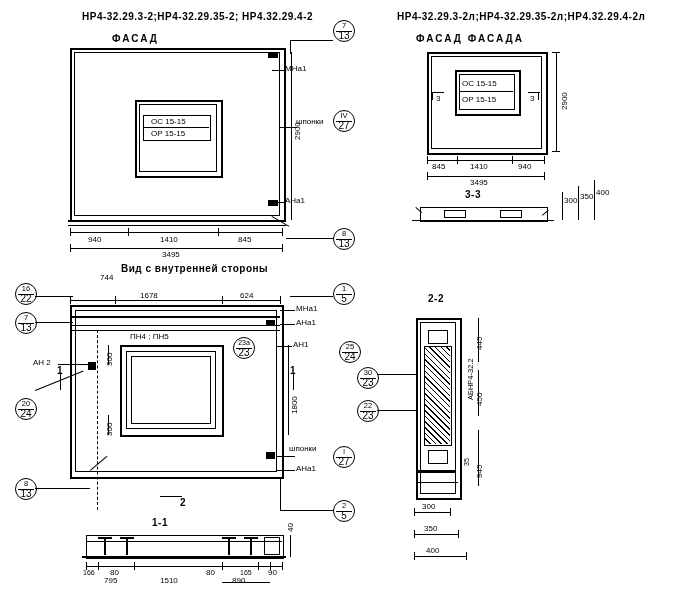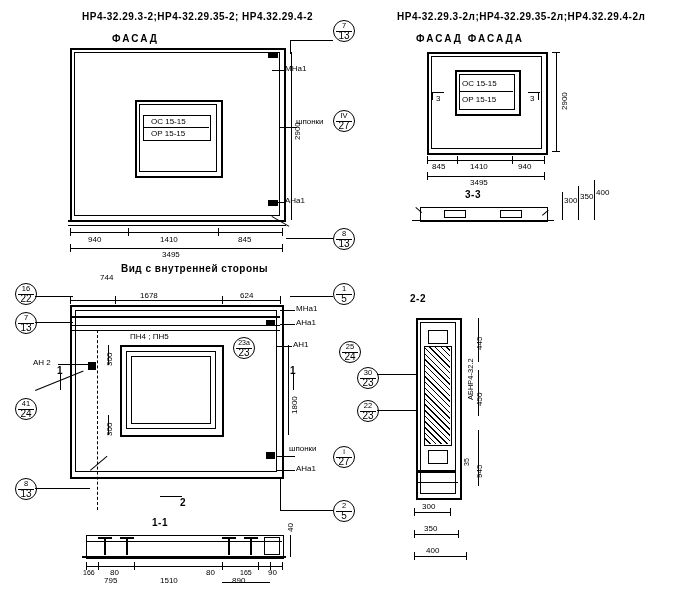--- a/index.html
+++ b/index.html
@@ -211,21 +211,21 @@
   <div class="ln h1" style="left:35px;top:296px;width:38px;"></div>
 
   <div class="circ" style="left:15px;top:312px;width:20px;height:20px;">
     <div class="a">7</div>
     <div class="bar"></div>
     <div class="b">13</div>
   </div>
   <div class="ln h1" style="left:35px;top:322px;width:38px;"></div>
 
   <div class="circ" style="left:15px;top:398px;width:20px;height:20px;">
-    <div class="a">41</div>
+    <div class="a">20</div>
     <div class="bar"></div>
     <div class="b">24</div>
   </div>
   <div class="ln h1" style="left:35px;top:390px;width:52px;transform:rotate(-22deg);transform-origin:left top;"></div>
 
   <div class="circ" style="left:15px;top:478px;width:20px;height:20px;">
     <div class="a">8</div>
     <div class="bar"></div>
     <div class="b">13</div>
   </div>
@@ -294,21 +294,21 @@
   <div class="t" style="left:83px;top:568px;font-size:7px;">166</div>
   <div class="t" style="left:104px;top:576px;">795</div>
   <div class="t" style="left:110px;top:568px;">80</div>
   <div class="t" style="left:160px;top:576px;">1510</div>
   <div class="t" style="left:206px;top:568px;">80</div>
   <div class="t" style="left:240px;top:568px;font-size:7px;">165</div>
   <div class="t" style="left:268px;top:568px;">90</div>
   <div class="ln h1" style="left:222px;top:582px;width:48px;"></div>
   <div class="t" style="left:232px;top:576px;">890</div>
 
-  <div class="t ttl" style="left:410px;top:294px;">2-2</div>
+  <div class="t ttl" style="left:428px;top:294px;">2-2</div>
 
   <div class="box2" style="left:416px;top:318px;width:42px;height:178px;"></div>
   <div class="box" style="left:420px;top:322px;width:34px;height:170px;"></div>
   <div class="hatch" style="left:424px;top:346px;width:26px;height:98px;"></div>
   <div class="box" style="left:424px;top:346px;width:26px;height:98px;"></div>
   <div class="box" style="left:428px;top:330px;width:18px;height:12px;"></div>
   <div class="box" style="left:428px;top:450px;width:18px;height:12px;"></div>
   <div class="solid" style="left:418px;top:470px;width:38px;height:3px;"></div>
   <div class="ln h1" style="left:416px;top:482px;width:42px;"></div>
 

